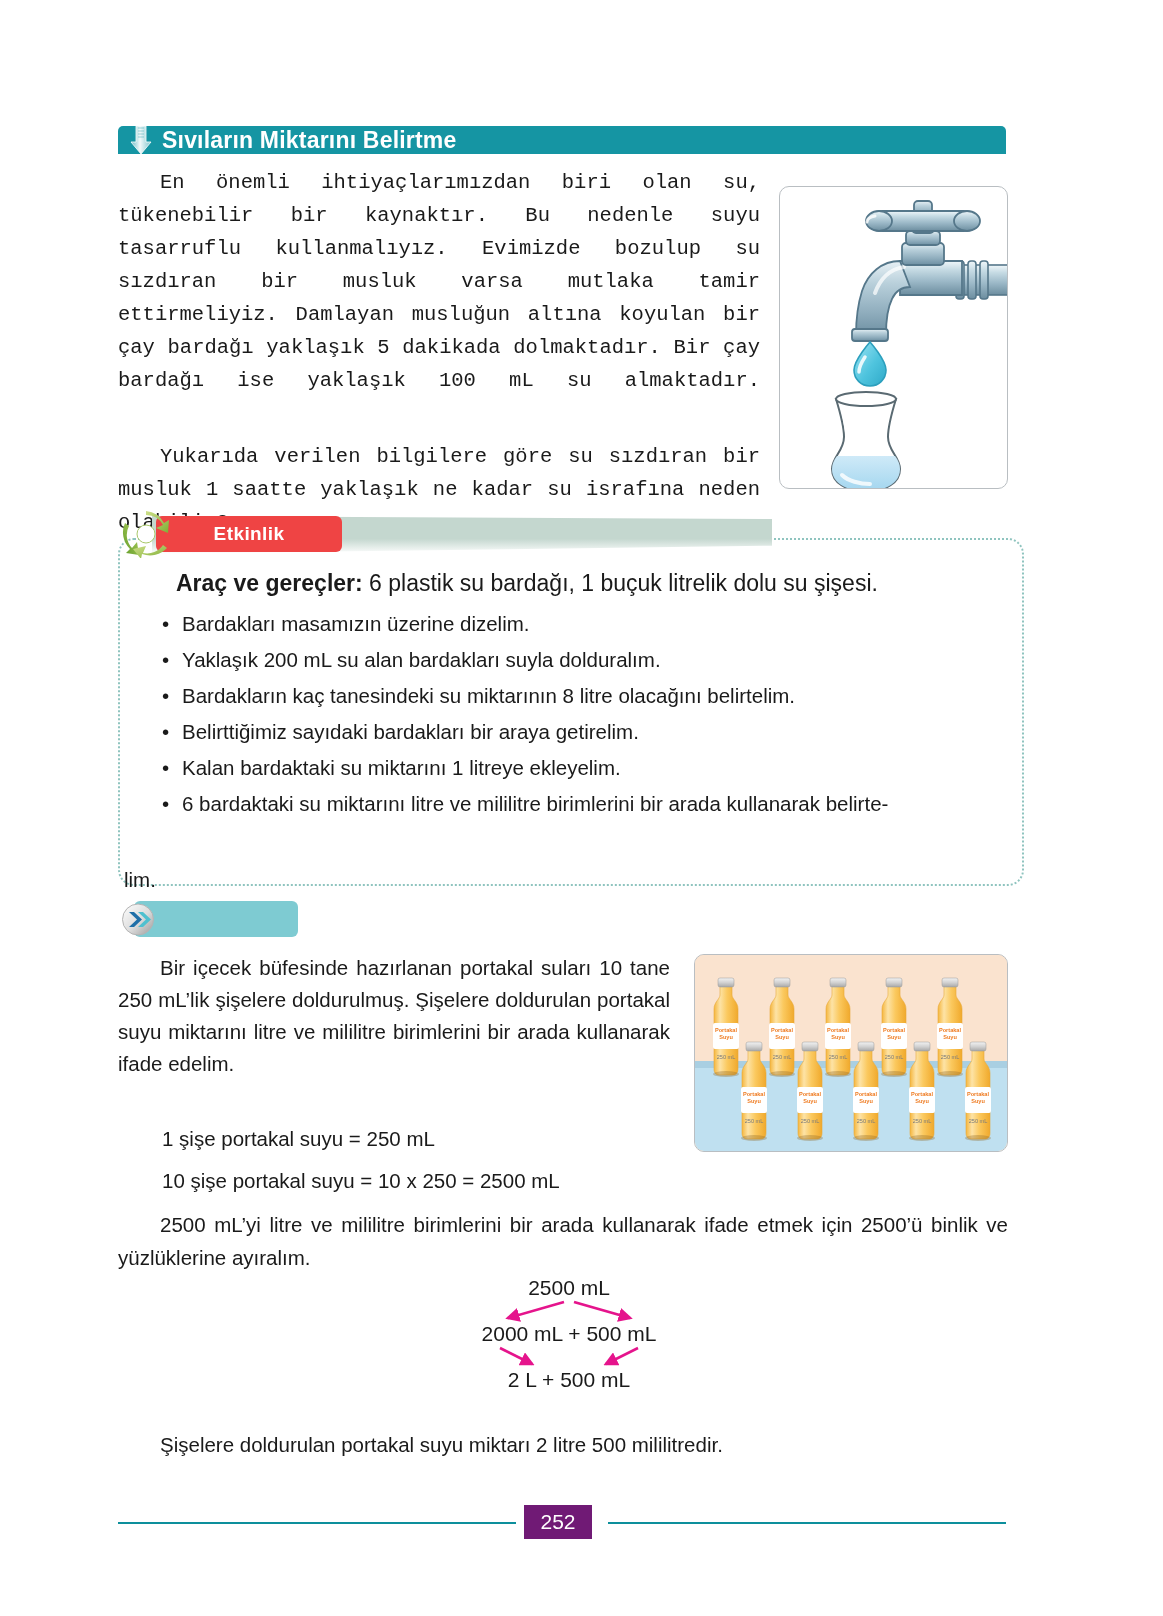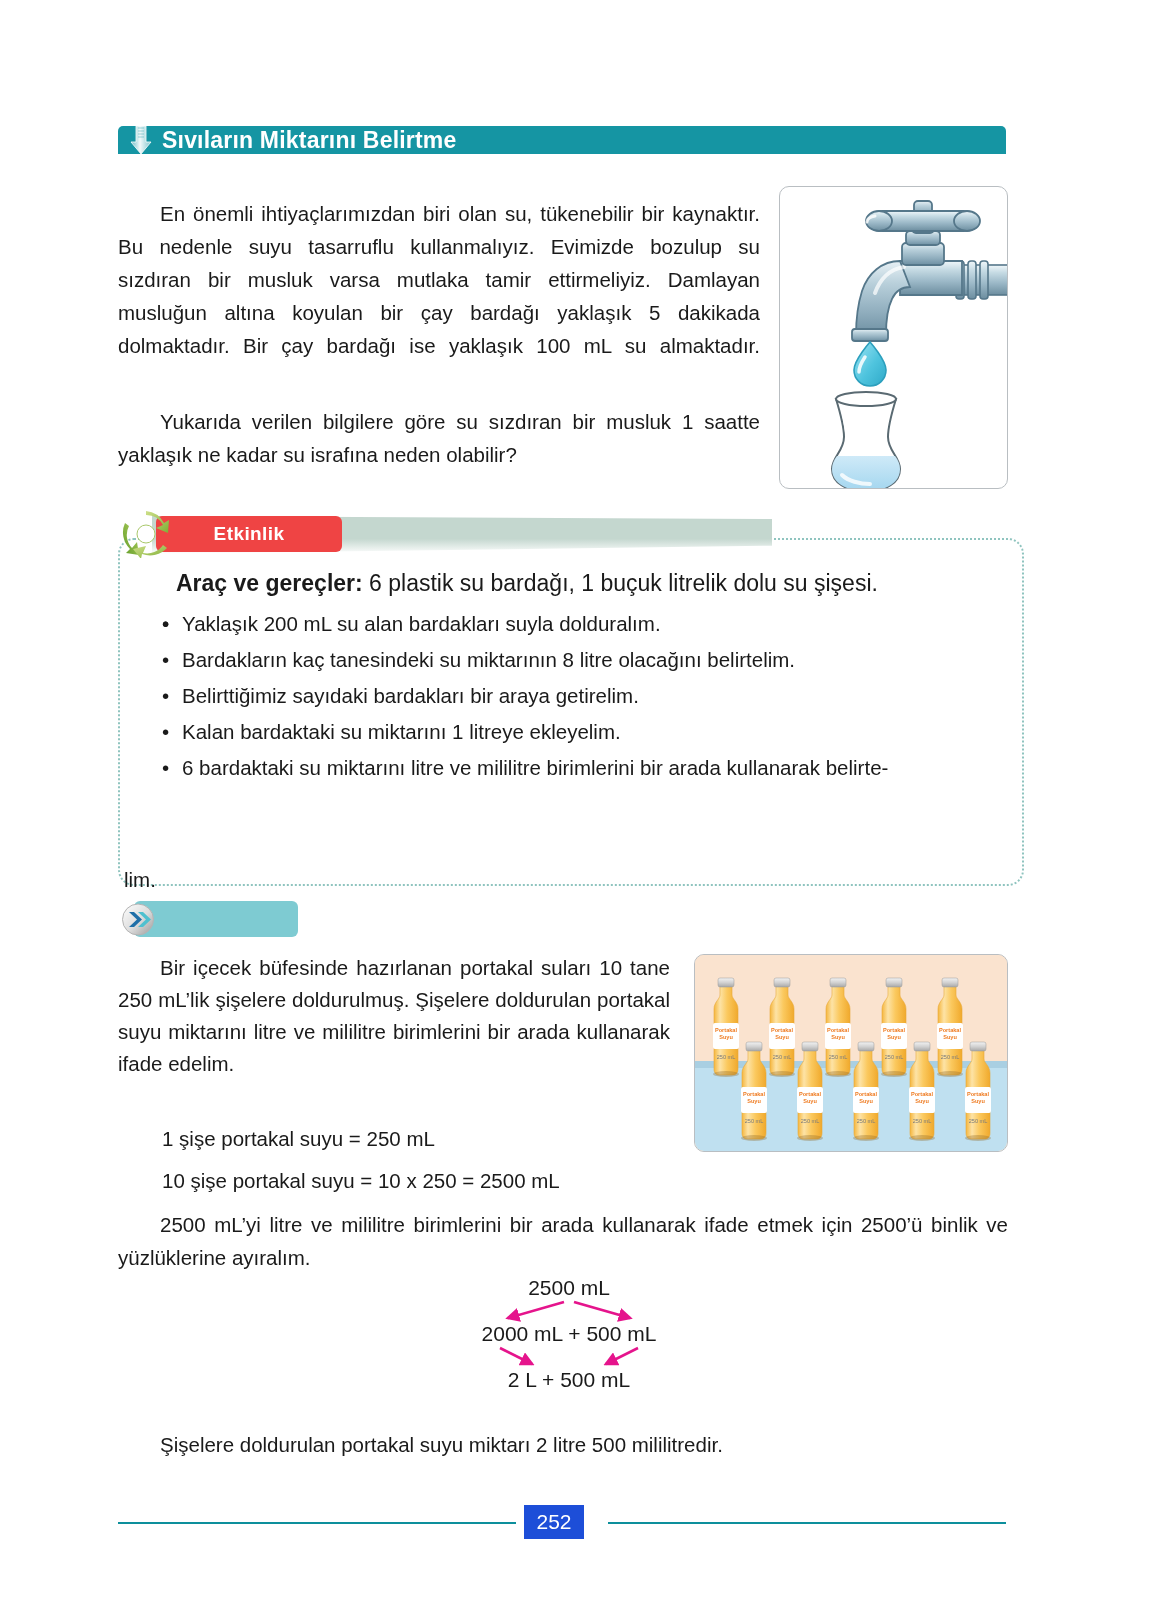--- a/index.html
+++ b/index.html
@@ -47,22 +47,23 @@
     font-size: 23px;
     font-weight: bold;
     letter-spacing: 0.2px;
     white-space: nowrap;
   }
 
   
   .intro-col {
     position: absolute;
     left: 118px;
-    top: 197px;
+    top: 166px;
     width: 642px;
+    font-family: Liberation Mono, monospace;
   }
   p.body {
     margin: 0 0 10px 0;
     font-size: 20.5px;
     line-height: 33px;
     text-align: justify;
     text-justify: inter-word;
   }
   p.body.indent { text-indent: 42px; }
 
@@ -316,23 +317,23 @@
     top: 17px;
     height: 2px;
     background: #0d8f9c;
   }
   .footer .rule.left { left: 0; width: 398px; }
   .footer .rule.right { right: 0; width: 398px; }
   .footer .pagebox {
     position: absolute;
     left: 406px;
     top: 0;
-    width: 60px;
+    width: 68px;
     height: 34px;
-    background: #1d4ed8;
+    background: #701a75;
     color: #ffffff;
     font-size: 21px;
     display: flex;
     align-items: center;
     justify-content: center;
   }
 </style>
 </head>
 <body>
 
@@ -445,21 +446,21 @@
       <path d="M41 35 a19 19 0 0 1 -20 8 l3 -7 l-13 3 l8 10 l1 -5 A23 23 0 0 0 45 38 z" fill="url(#recG1)"></path>
       <circle cx="24" cy="24" r="9" fill="#ffffff"></circle>
       <circle cx="24" cy="24" r="9" fill="none" stroke="#a9c86a" stroke-width="1"></circle>
     </svg>
 
     <div class="etkinlik-content">
       <p class="lead">
         <b>Araç ve gereçler:</b><span> 6 plastik su bardağı, 1 buçuk litrelik dolu su şişesi.</span>
       </p>
       <ul>
-        <li><span class="bullet">•</span></li>
+        <li><span class="bullet">•</span><span>Bardakları masamızın üzerine dizelim.</span></li>
         <li><span class="bullet">•</span><span>Yaklaşık 200 mL su alan bardakları suyla dolduralım.</span></li>
         <li><span class="bullet">•</span><span>Bardakların kaç tanesindeki su miktarının 8 litre olacağını belirtelim.</span></li>
         <li><span class="bullet">•</span><span>Belirttiğimiz sayıdaki bardakları bir araya getirelim.</span></li>
         <li><span class="bullet">•</span><span>Kalan bardaktaki su miktarını 1 litreye ekleyelim.</span></li>
         <li class="wrap"><span class="bullet">•</span><span>6 bardaktaki su miktarını litre ve mililitre birimlerini bir arada kullanarak belirte-</span></li>
       </ul>
       <div class="etkinlik-hang">lim.</div>
     </div>
   </div>
 

